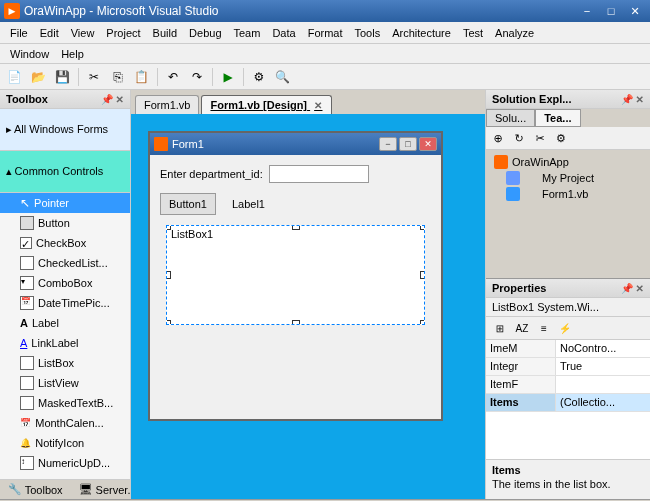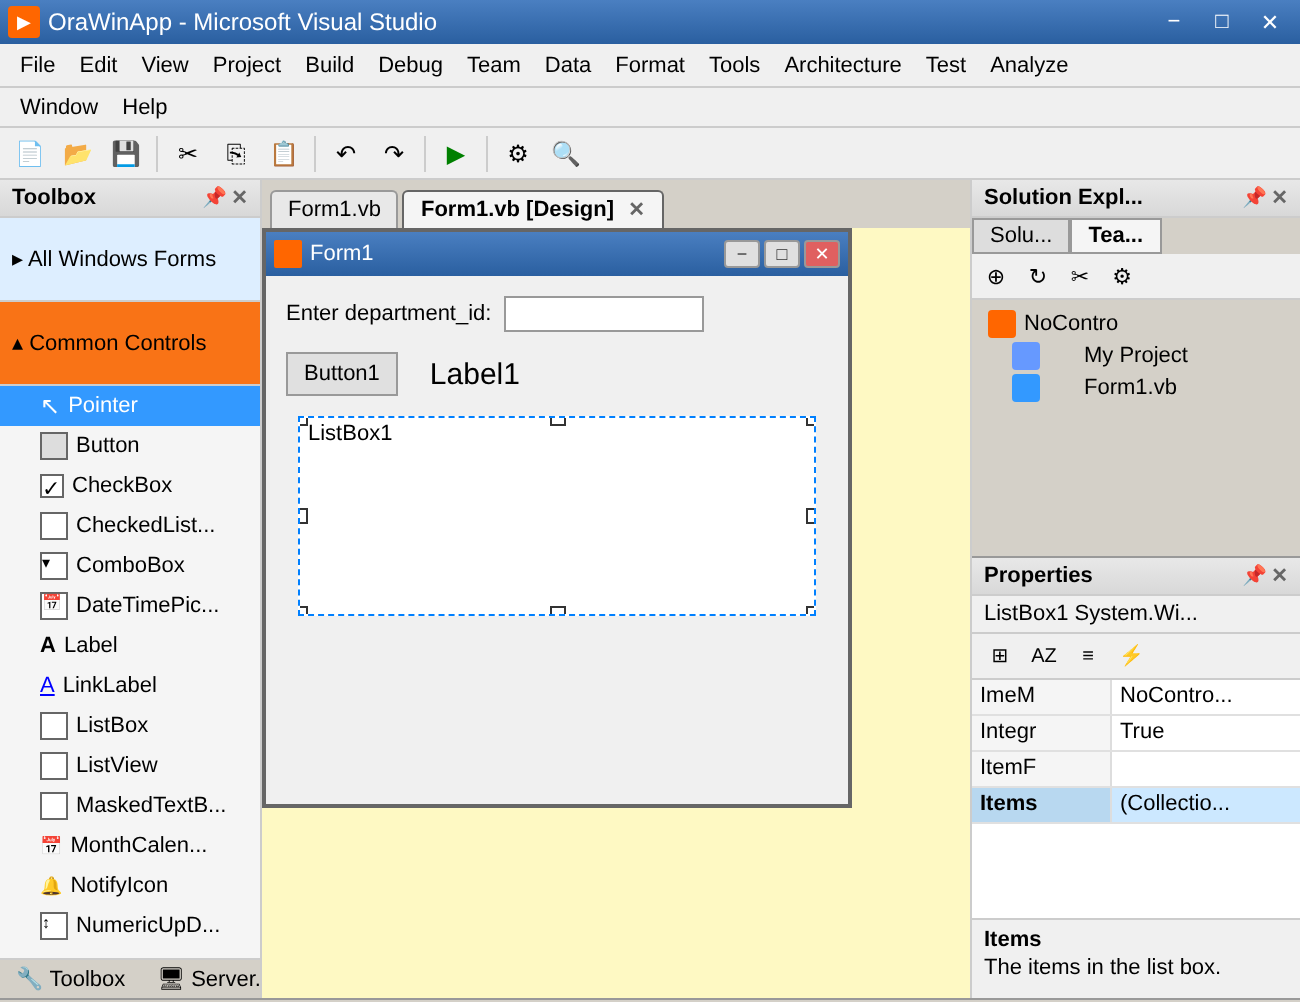--- a/index.html
+++ b/index.html
@@ -76,21 +76,21 @@
     .toolbox-section-header {
       background: #ddeeff;
       padding: 14px 6px;
       font-size: 11px;
       cursor: pointer;
       display: flex;
       align-items: center;
       gap: 4px;
       border-bottom: 1px solid #ccc;
     }
-    .toolbox-section-header.expanded { background: #f97316; }
+    .toolbox-section-header.expanded { background: #5eead4; }
     .toolbox-item {
       padding: 2px 4px 2px 20px;
       font-size: 11px;
       cursor: pointer;
       display: flex;
       align-items: center;
       gap: 4px;
       height: 20px;
     }
     .toolbox-item.selected { background: #3399ff; color: white; }
@@ -116,26 +116,27 @@
       border: 1px solid #999;
       border-bottom: none;
       background: #e8e8e8;
       margin-right: 2px;
       border-radius: 3px 3px 0 0;
     }
     .tab.active {
       background: #f5f5f5;
       font-weight: bold;
       border-color: #666;
+      text-decoration: underline;
     }
     .tab .close-x { margin-left: 4px; color: #666; font-size: 10px; }
     #designer-area {
       flex: 1;
-      background: #fef9c3;
-      padding: 0;
+      background: #0ea5e9;
+      padding: 17px;
       overflow: auto;
     }
     #form-window {
       background: #f0f0f0;
       border: 2px solid #666;
       width: 295px;
       min-height: 290px;
       position: relative;
     }
     #form-title-bar {
@@ -413,21 +414,21 @@
             <div class="form-btn" style="background:#e06060;color:white;">✕</div>
           </div>
         </div>
         <div id="form-body">
           <div class="form-row">
             <span class="form-label">Enter department_id:</span>
             <div class="form-input"></div>
           </div>
           <div class="form-row">
             <button class="form-button">Button1</button>
-            <span style="font-size:15px;margin-left:10px;text-align:right;">Label1</span>
+            <span style="font-size:11px;margin-left:10px;text-align:right;">Label1</span>
           </div>
           <div id="listbox-container">
             <div style="padding:2px 4px;font-size:11px;">ListBox1</div>
 
             <div class="resize-handle" style="top:-4px;left:-4px;"></div>
             <div class="resize-handle" style="top:-4px;left:50%;transform:translateX(-50%);"></div>
             <div class="resize-handle" style="top:-4px;right:-4px;"></div>
             <div class="resize-handle" style="top:50%;left:-4px;transform:translateY(-50%);"></div>
             <div class="resize-handle" style="top:50%;right:-4px;transform:translateY(-50%);"></div>
             <div class="resize-handle" style="bottom:-4px;left:-4px;"></div>
@@ -459,21 +460,21 @@
       </div>
       <div id="se-toolbar-row" style="display:flex;padding:2px;gap:1px;border-bottom:1px solid #ccc;background:#f0f0f0;">
         <div class="se-toolbar-btn">⊕</div>
         <div class="se-toolbar-btn">↻</div>
         <div class="se-toolbar-btn">✂</div>
         <div class="se-toolbar-btn">⚙</div>
       </div>
       <div id="se-content">
         <div class="tree-item">
           <span style="width:14px;height:14px;background:#ff6600;display:inline-block;border-radius:2px;"></span>
-          <span>NoContro</span>
+          <span>OraWinApp</span>
         </div>
         <div class="tree-item tree-indent">
           <span style="width:14px;height:14px;background:#6699ff;display:inline-block;border-radius:2px;"></span>
           <span>My Project</span>
         </div>
         <div class="tree-item tree-indent">
           <span style="width:14px;height:14px;background:#3399ff;display:inline-block;border-radius:2px;"></span>
           <span>Form1.vb</span>
         </div>
       </div>

